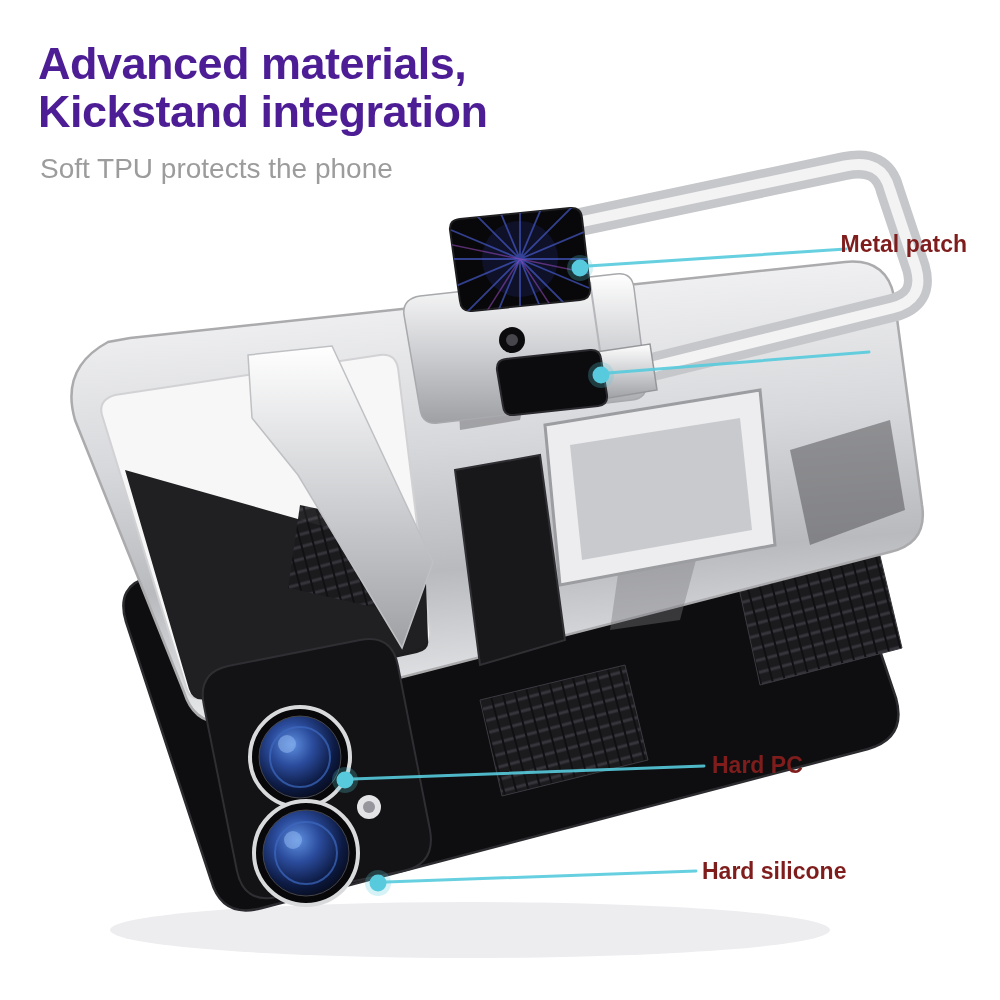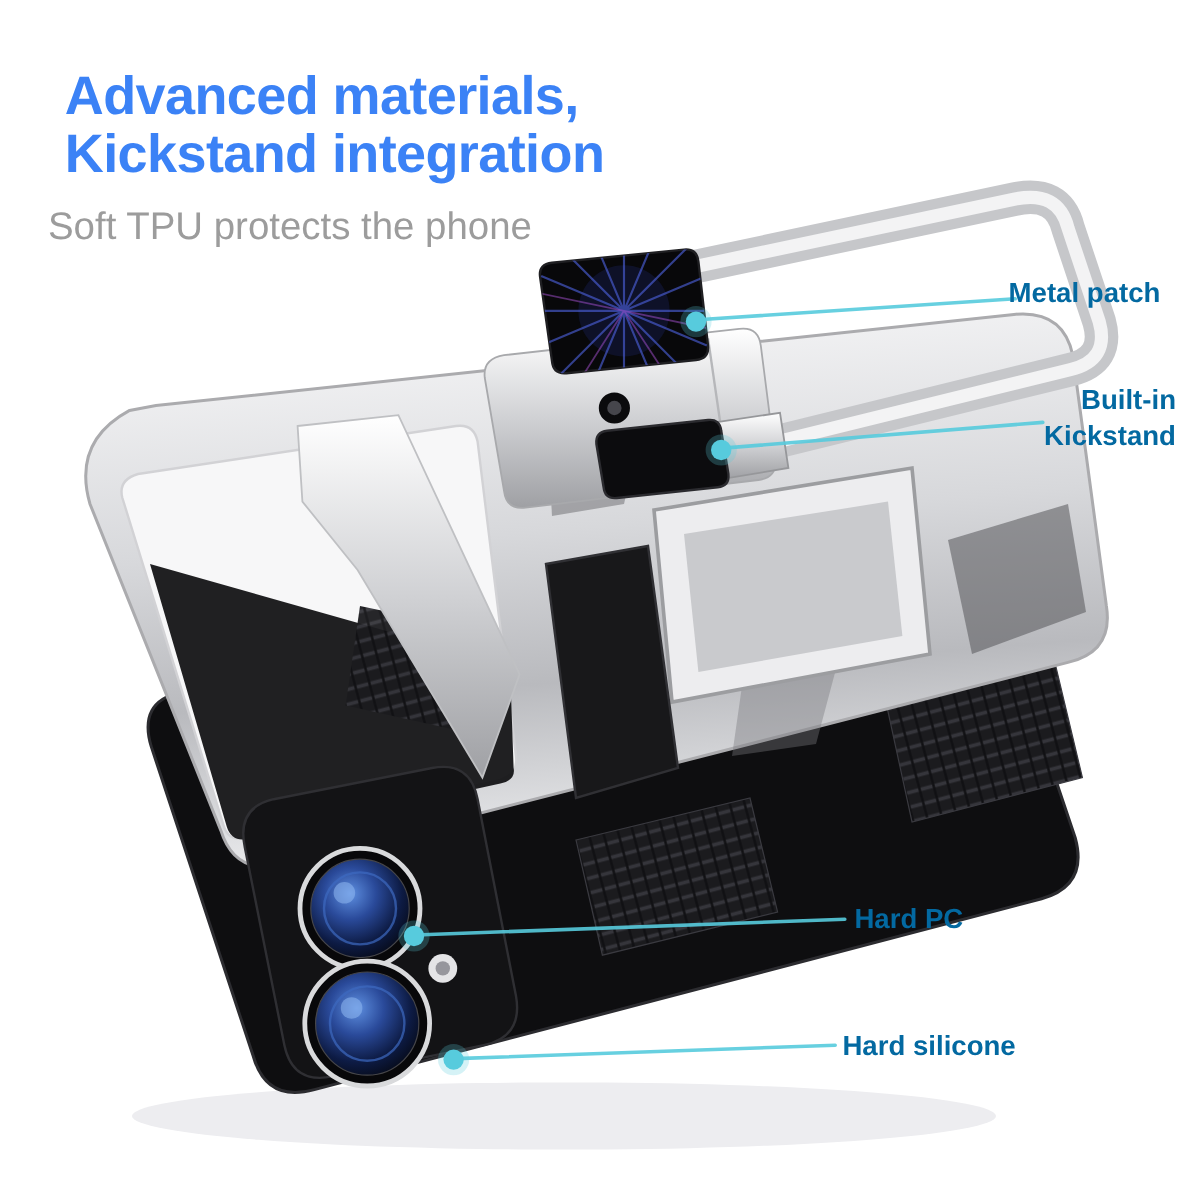--- a/index.html
+++ b/index.html
@@ -2,28 +2,28 @@
 <html><head>
 <meta charset="utf-8">
 <style>
   html,body{margin:0;padding:0;background:#ffffff;}
   .page{
     position:relative;width:1000px;height:1000px;background:#ffffff;
     overflow:hidden;font-family:"Liberation Sans",sans-serif;
   }
   .art{position:absolute;left:0;top:0;width:1000px;height:1000px;}
   .heading{position:absolute;left:38px;top:40px;z-index:3;}
-  .title{margin:16px;font-size:45px;font-weight:700;line-height:1.06;
-         color:#3b82f6;letter-spacing:-0.5px;}
+  .title{margin:0;font-size:45px;font-weight:700;line-height:1.06;
+         color:#4c1d95;letter-spacing:-0.5px;}
   .title span{display:block;}
-  .subtitle{margin:16px 0 0 2px;font-size:32px;font-weight:400;
+  .subtitle{margin:16px 0 0 2px;font-size:28px;font-weight:400;
             color:#9c9c9c;line-height:1.32;}
   .subtitle span{display:block;}
   .callout{position:absolute;z-index:3;font-size:23px;font-weight:700;
-           color:#0369a1;white-space:nowrap;}
+           color:#7f1d1d;white-space:nowrap;}
   .co-metal{top:231px;right:33px;}
   .co-kick{top:318px;right:20px;text-align:right;line-height:30px;}
   .co-kick span{display:block;}
   .co-hardpc{top:752px;left:712px;}
   .co-soft{top:858px;left:702px;}
 </style>
 </head>
 <body>
 
 <div class="page">
@@ -152,20 +152,16 @@
     <h1 class="title">
       <span>Advanced materials,</span>
       <span>Kickstand integration</span>
     </h1>
     <p class="subtitle">
       <span>Soft TPU protects the phone</span>
     </p>
   </header>
 
   <div class="callout co-metal">Metal patch</div>
-  <div class="callout co-kick">
-    <span>Built-in</span>
-    <span>Kickstand</span>
-  </div>
   <div class="callout co-hardpc">Hard PC</div>
   <div class="callout co-soft">Hard silicone</div>
 
 </div>
 
 </body></html>

